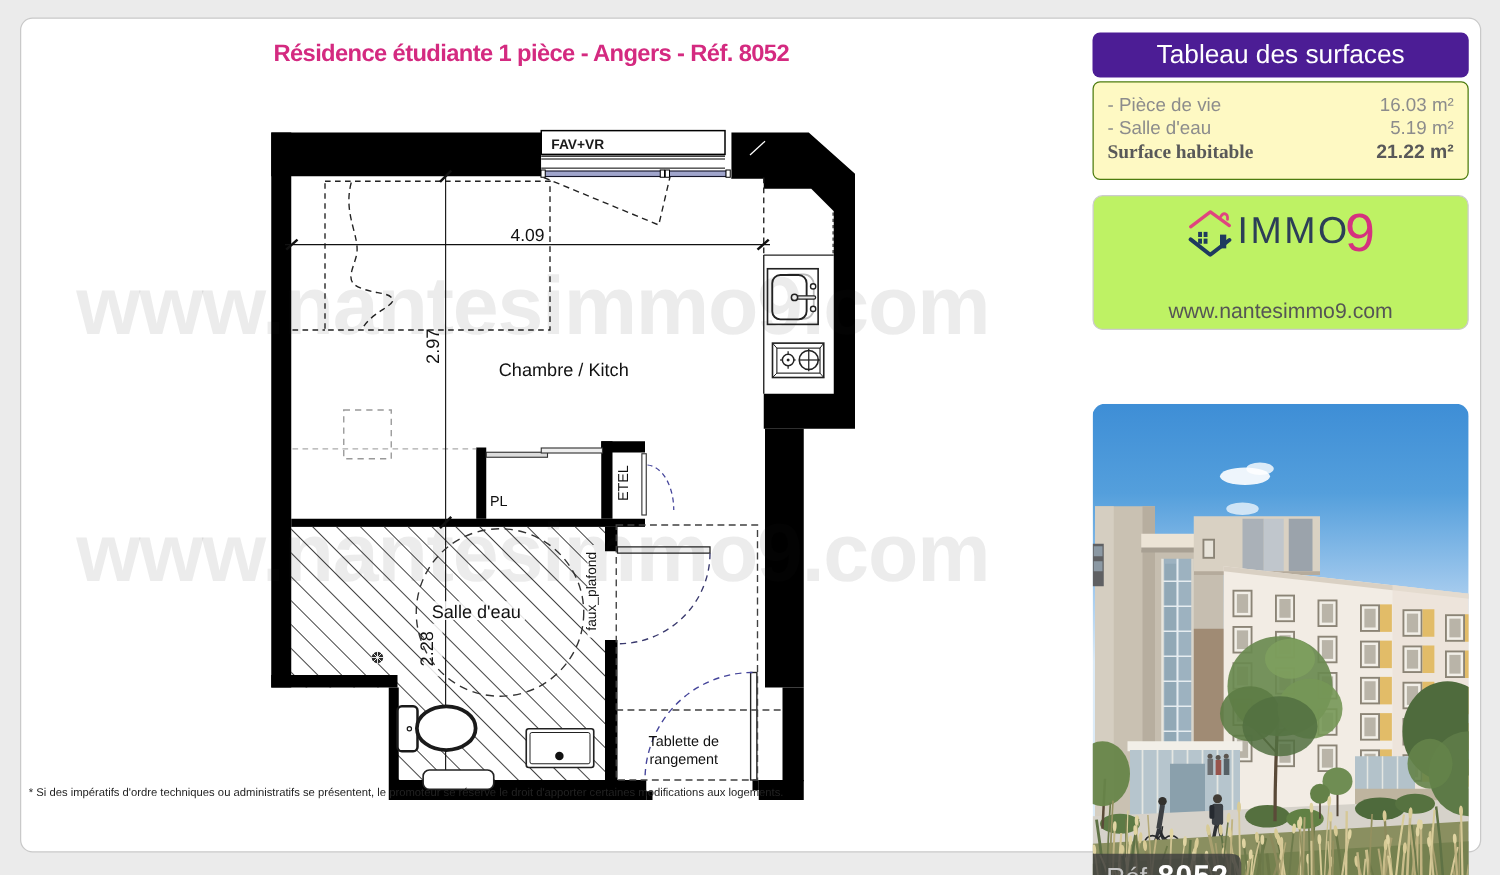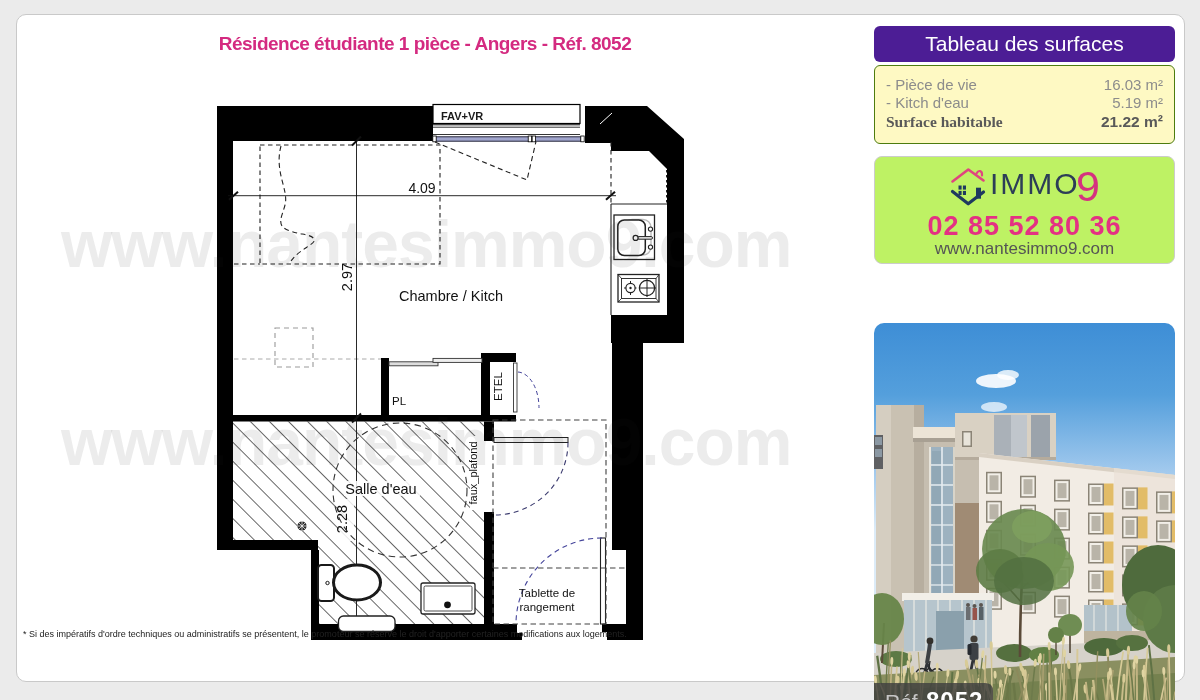--- a/index.html
+++ b/index.html
@@ -211,21 +211,21 @@
 
 <div class="abs" style="left:23px;top:629px;font-size:9px;color:#222;">* Si des impératifs d'ordre techniques ou administratifs se présentent, le promoteur se réserve le droit d'apporter certaines modifications aux logements.</div>
 
 <div class="abs" style="left:874px;top:26px;width:301px;height:36px;background:#4c1d95;border-radius:6px;color:#fff;font-size:21px;text-align:center;line-height:36px;">Tableau des surfaces</div>
 
 <div class="abs" style="left:874px;top:65px;width:299px;height:77px;border:1px solid #4d7c0f;border-radius:6px;background:#fef9c3;font-size:15px;color:#8c8c8c;">
 
   <div style="position:absolute;left:11px;top:10px;">- Pièce de vie</div>
   <div style="position:absolute;right:11px;top:10px;">16.03 m²</div>
 
-  <div style="position:absolute;left:11px;top:28px;">- Kitch d'eau</div>
+  <div style="position:absolute;left:11px;top:28px;">- Salle d'eau</div>
   <div style="position:absolute;right:11px;top:28px;">5.19 m²</div>
 
   <div style="position:absolute;left:11px;top:47px;font-weight:bold;color:#595959;font-size:15.5px;font-family:Liberation Serif, serif;">Surface habitable</div>
   <div style="position:absolute;right:11px;top:47px;font-weight:bold;color:#595959;font-size:15.5px;margin-left:24px;">21.22 m²</div>
 </div>
 
 <div class="abs" style="left:874px;top:156px;width:299px;height:106px;border:1px solid #cccccc;border-radius:8px;background:#bef264;">
 
   <div style="position:absolute;left:0;top:8px;width:299px;height:46px;">
   <svg width="299" height="46" viewBox="0 0 299 46">
@@ -243,21 +243,20 @@
 
     <rect x="101" y="22.7" width="5" height="11" fill="#1f3a5f"></rect>
 
     <text x="115" y="29" font-size="30" fill="#2c3e57" font-family="Liberation Sans, sans-serif" letter-spacing="2">IMMO</text>
 
     <text x="201" y="36" font-size="43" fill="#d5327f" font-family="Liberation Sans, sans-serif">9</text>
     </g>
   </svg>
   </div>
 
-  <div style="position:absolute;left:0;top:54px;width:299px;text-align:center;font-size:27px;font-weight:bold;color:#e43183;letter-spacing:1px;">02 85 52 80 36</div>
 
   <div style="position:absolute;left:0;top:82px;width:299px;text-align:center;font-size:17px;color:#555;">www.nantesimmo9.com</div>
 </div>
 
 <div class="abs" style="left:874px;top:278px;width:301px;height:397px;border-radius:10px;overflow:hidden;margin-top:45px;">
 <svg width="301" height="397" viewBox="0 0 301 397">
 <g id="photo">
 <defs>
 <linearGradient id="skyg" x1="0" y1="0" x2="0" y2="1">
 <stop offset="0" stop-color="#3e8ed6"></stop>

